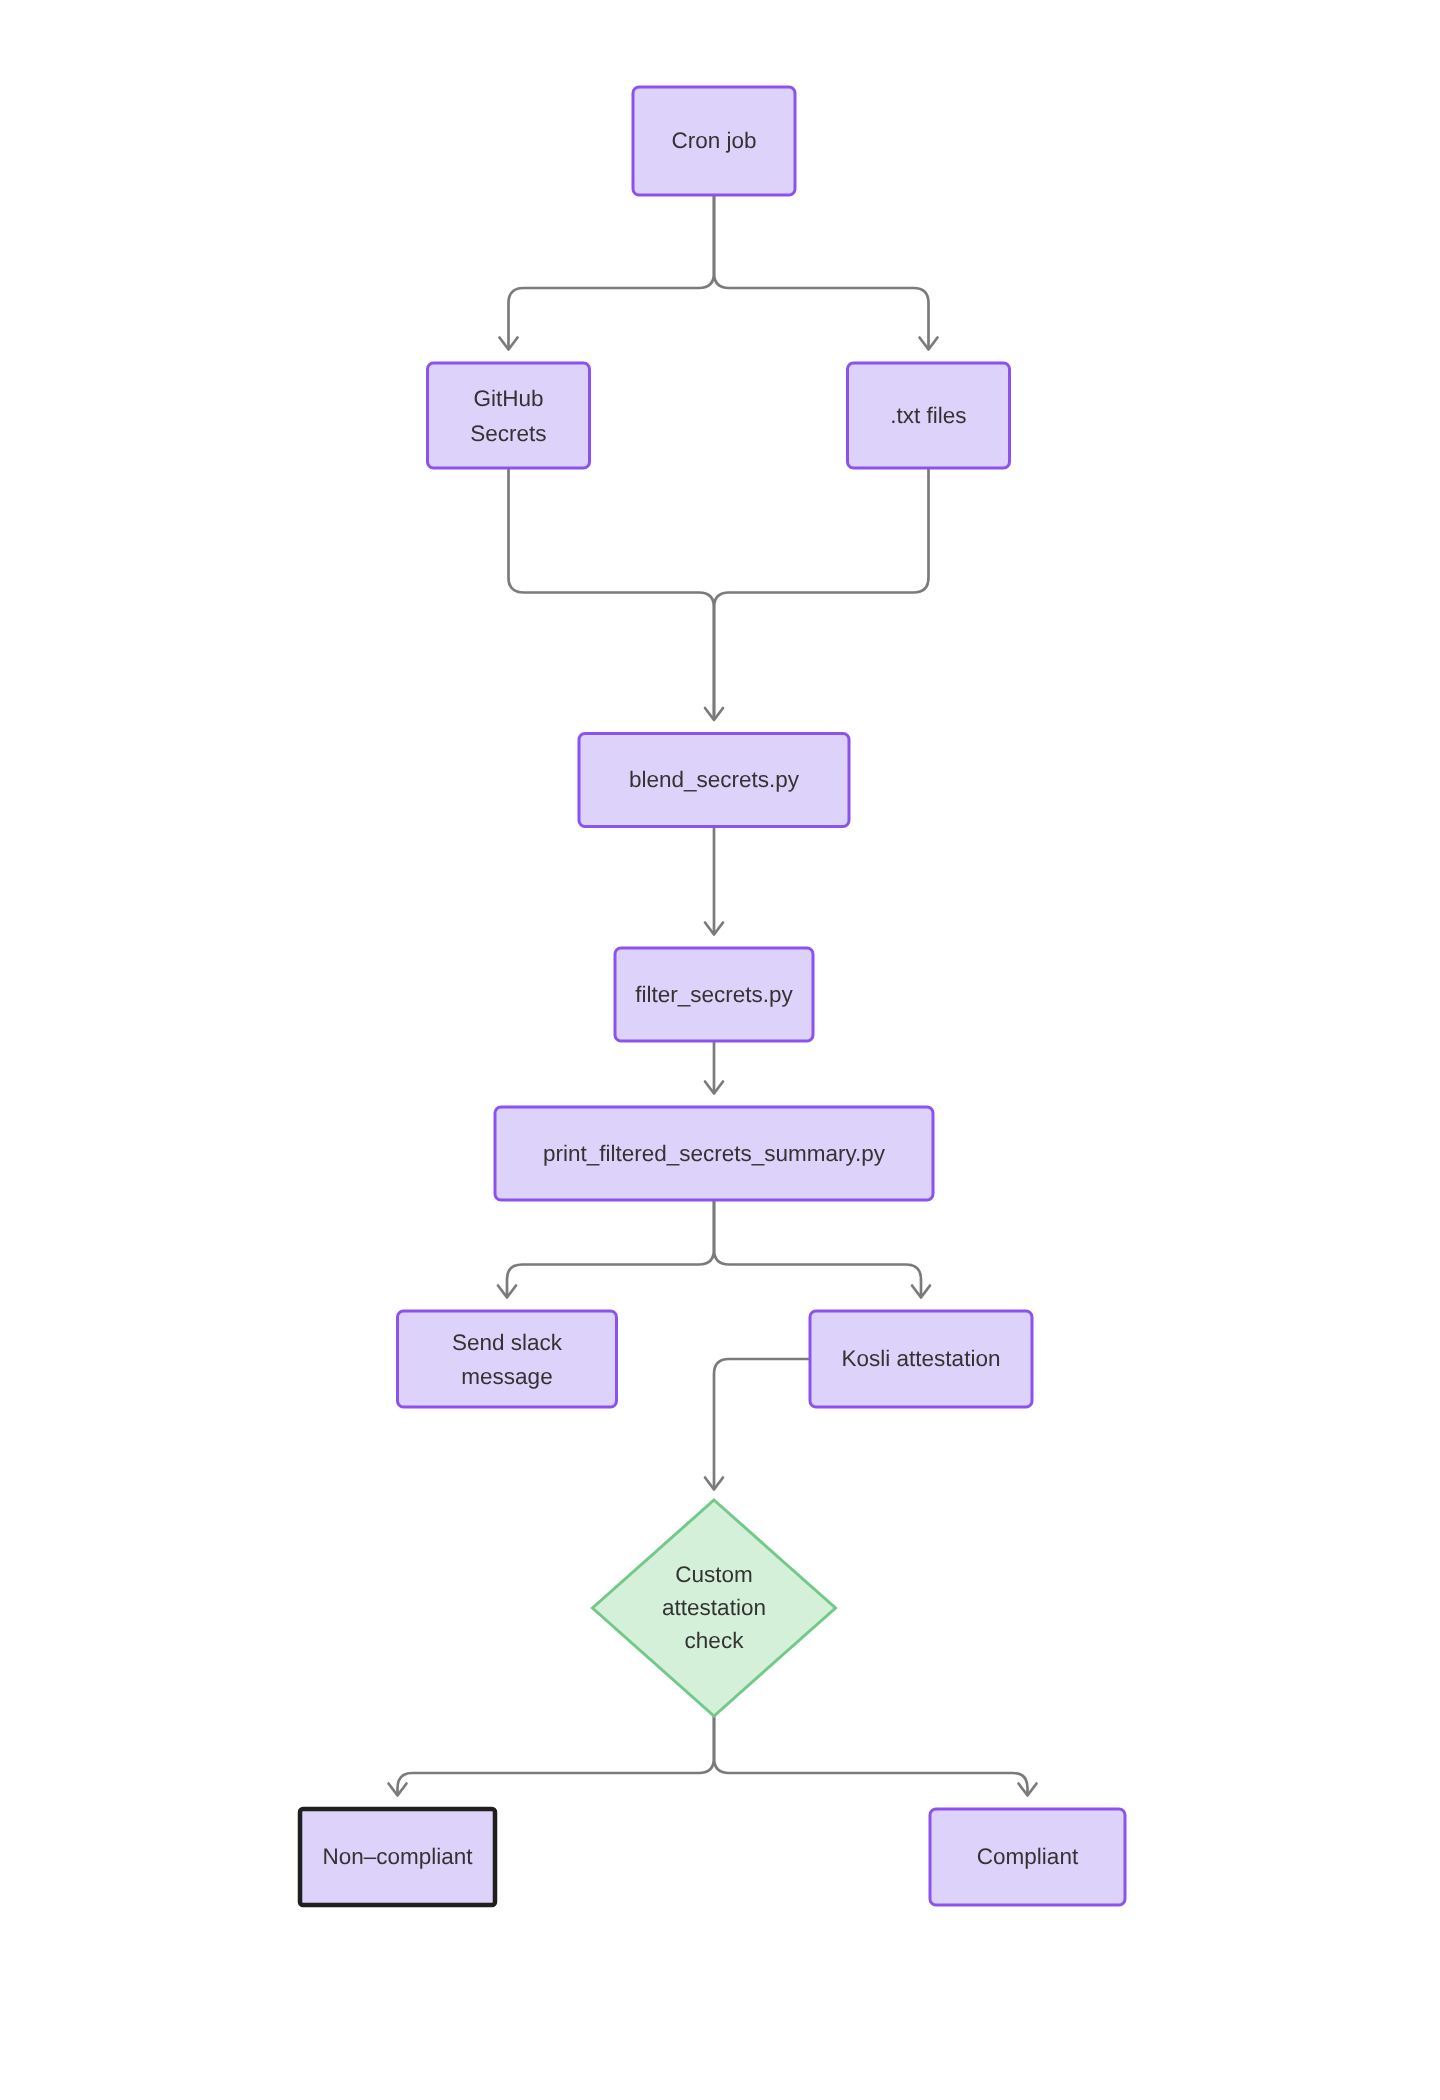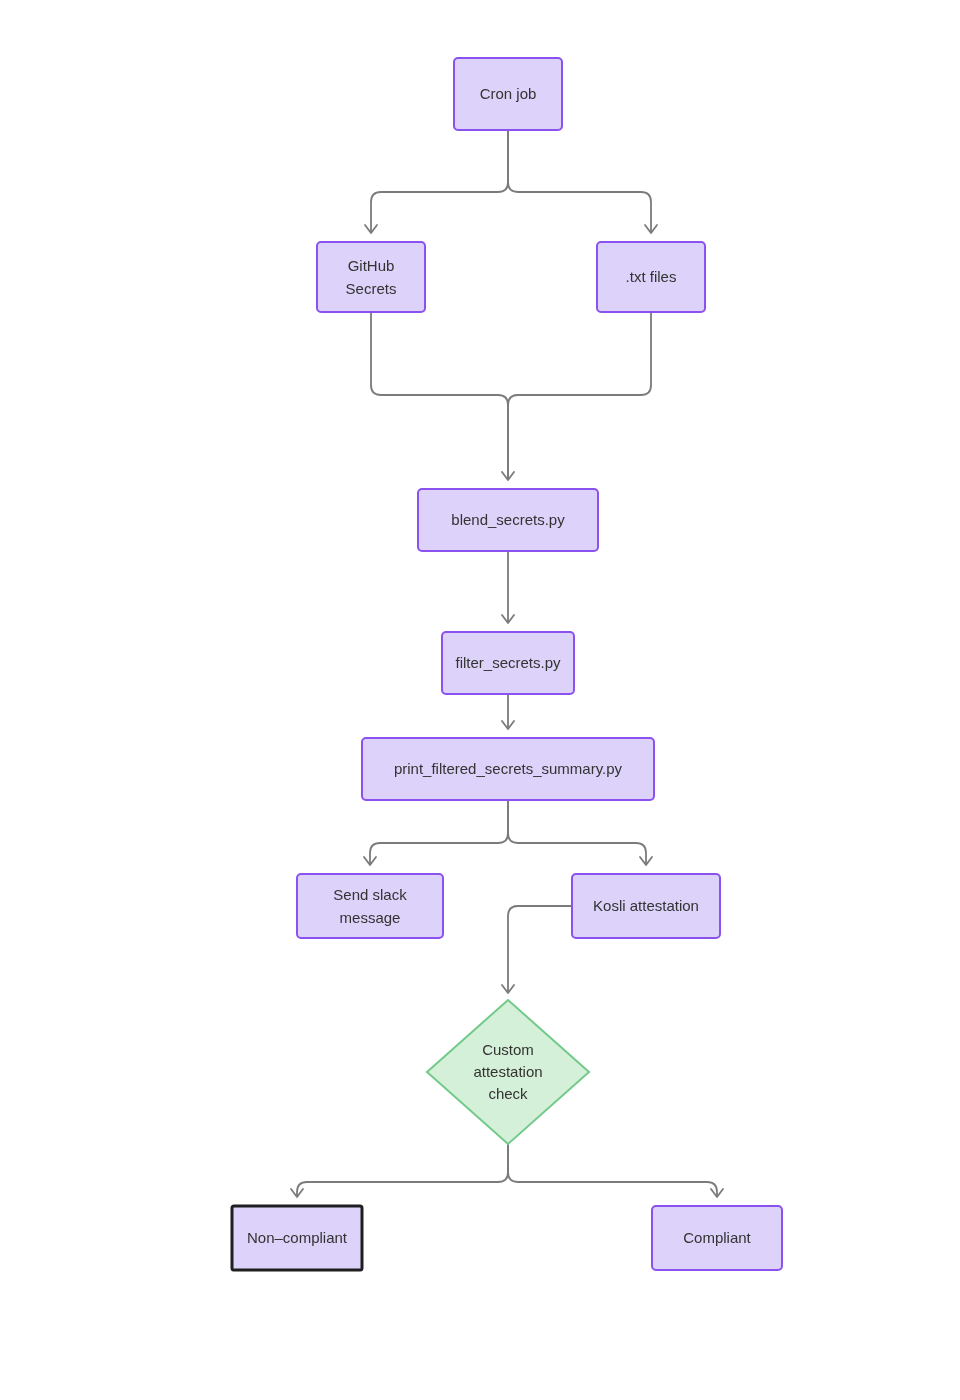--- a/index.html
+++ b/index.html
@@ -10,21 +10,20 @@
   body {
     width: 960px;
     height: 1400px;
     font-family: "Liberation Sans", sans-serif;
     overflow: hidden;
   }
   #flowchart-root {
     position: relative;
     width: 844px;
     height: 1400px;
-    padding-left: 32px;
   }
   svg.diagram {
     display: block;
     width: 960px;
     height: 1400px;
   }
   .node-label {
     font-family: "Liberation Sans", sans-serif;
     font-size: 15px;
     fill: #333333;

